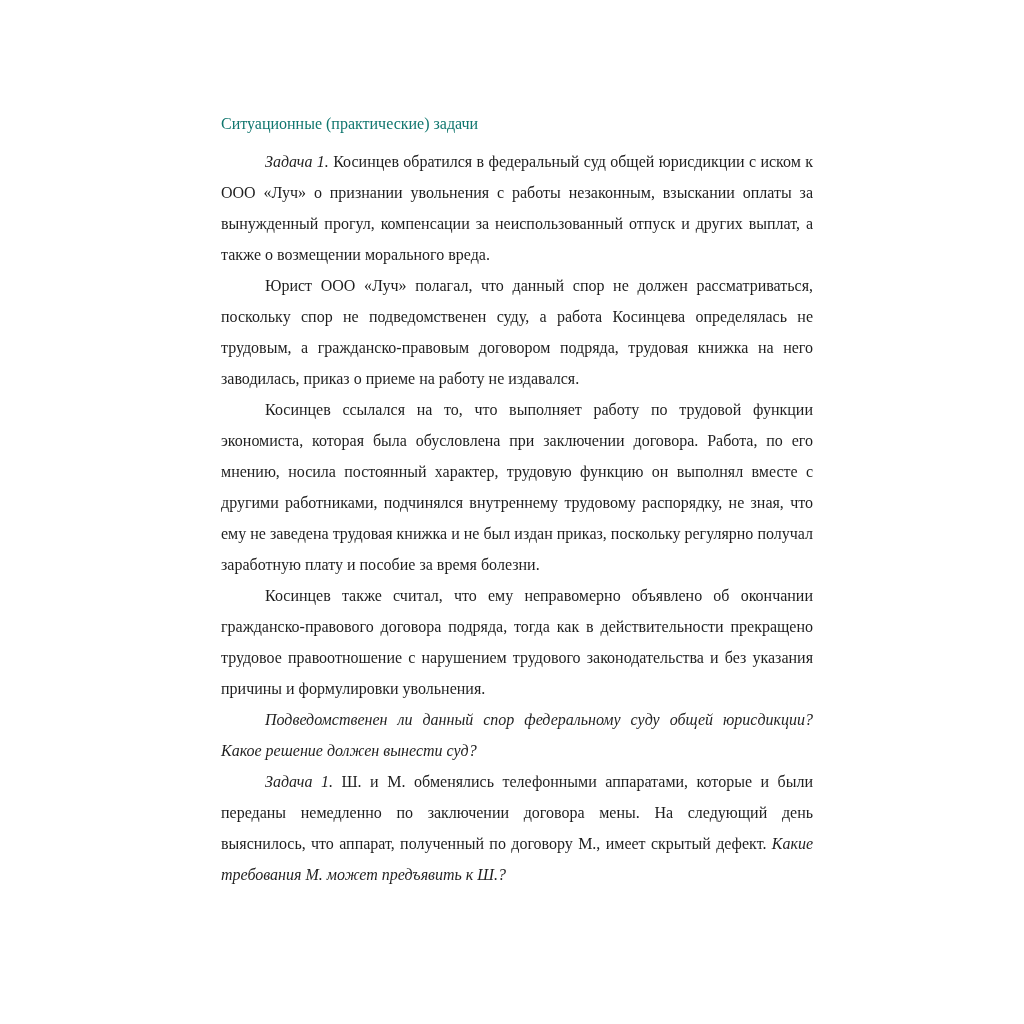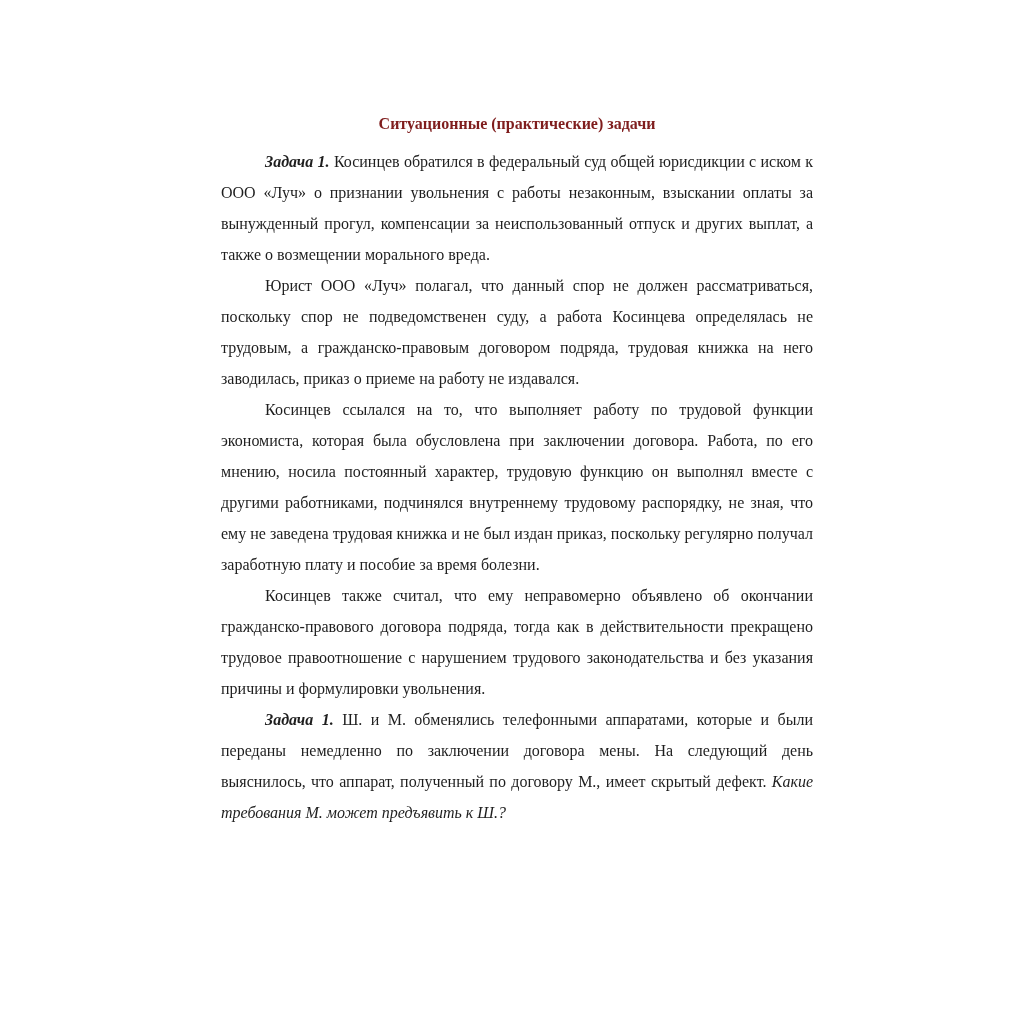--- a/index.html
+++ b/index.html
@@ -17,49 +17,49 @@
       position: absolute;
       left: 221px;
       top: 108px;
       width: 592px;
       font-family: "Liberation Serif", "DejaVu Serif", serif;
       font-size: 16px;
       line-height: 31px;
       color: #1e1e1e;
     }
     .title {
-      text-align: center;
-      font-weight: bold;
+      font-weight: normal;
       margin: 0 0 7px 0;
       line-height: 31px;
-      color: #7f1d1d;
+      color: #0f766e;
     }
     .para {
       margin: 0;
       text-align: justify;
       text-indent: 44px;
       hyphens: none;
     }
     .task-label {
-      font-weight: bold;
+      font-weight: normal;
       font-style: italic;
     }
     .question {
       font-style: italic;
     }
   </style>
 </head>
 <body>
 
 <div class="page">
   <p class="title">Ситуационные (практические) задачи</p>
 
   <p class="para"><span class="task-label">Задача 1.</span><span> Косинцев обратился в федеральный суд общей юрисдикции с иском к ООО «Луч» о признании увольнения с работы незаконным, взыскании оплаты за вынужденный прогул, компенсации за неиспользованный отпуск и других выплат, а также о возмещении морального вреда.</span></p>
 
   <p class="para">Юрист ООО «Луч» полагал, что данный спор не должен рассматриваться, поскольку спор не подведомственен суду, а работа Косинцева определялась не трудовым, а гражданско-правовым договором подряда, трудовая книжка на него заводилась, приказ о приеме на работу не издавался.</p>
 
   <p class="para">Косинцев ссылался на то, что выполняет работу по трудовой функции экономиста, которая была обусловлена при заключении договора. Работа, по его мнению, носила постоянный характер, трудовую функцию он выполнял вместе с другими работниками, подчинялся внутреннему трудовому распорядку, не зная, что ему не заведена трудовая книжка и не был издан приказ, поскольку регулярно получал заработную плату и пособие за время болезни.</p>
 
   <p class="para">Косинцев также считал, что ему неправомерно объявлено об окончании гражданско-правового договора подряда, тогда как в действительности прекращено трудовое правоотношение с нарушением трудового законодательства и без указания причины и формулировки увольнения.</p>
 
+  <p class="para question">Подведомственен ли данный спор федеральному суду общей юрисдикции? Какое решение должен вынести суд?</p>
 
   <p class="para"><span class="task-label">Задача 1.</span><span> Ш. и М. обменялись телефонными аппаратами, которые и были переданы немедленно по заключении договора мены. На следующий день выяснилось, что аппарат, полученный по договору М., имеет скрытый дефект. </span><span class="question">Какие требования М. может предъявить к Ш.?</span></p>
 </div>
 
 </body></html>

